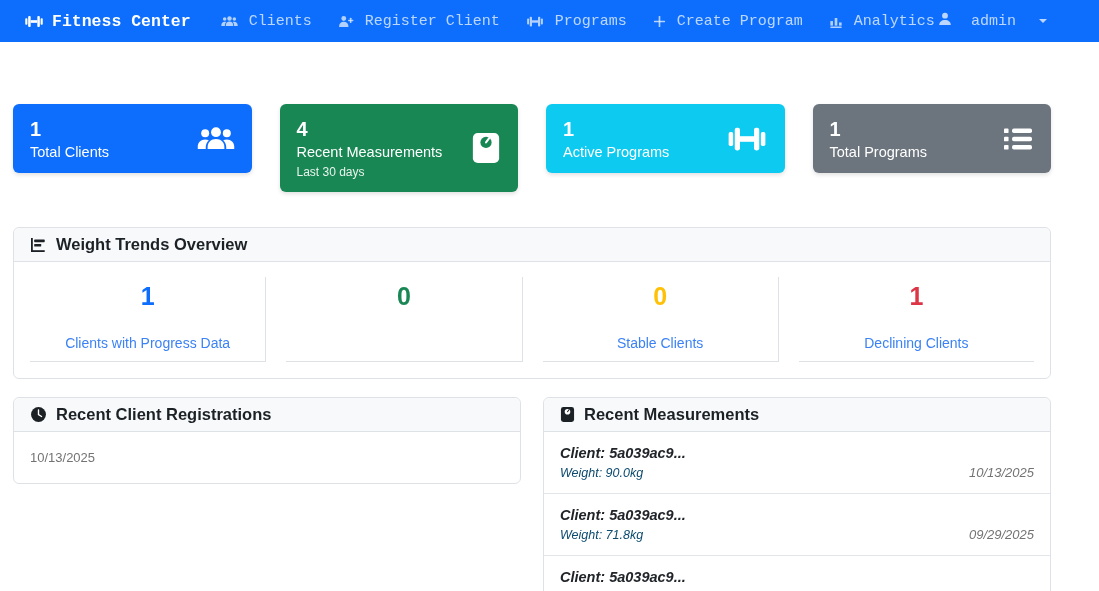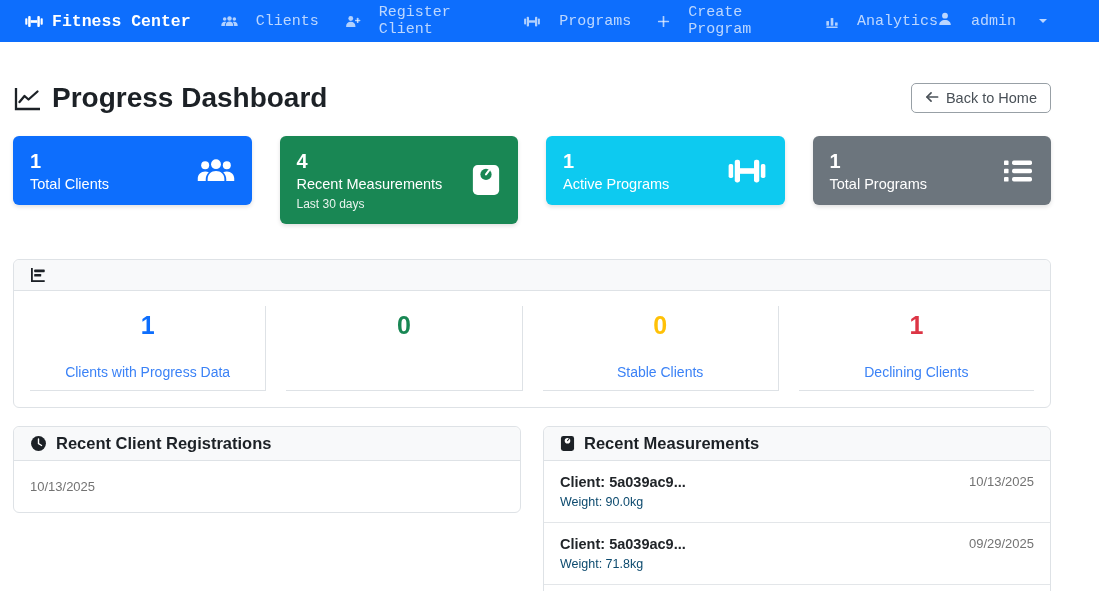--- a/index.html
+++ b/index.html
@@ -6,21 +6,21 @@
   html,body { width:1099px; height:591px; overflow:hidden; background:#fff;
     font-family:"Liberation Sans", sans-serif; color:#212529; }
 
   
   .navbar { height:42px; background:#0d6efd; display:flex; align-items:center;
     padding:0 52px 0 24px; color:#fff;font-family:Liberation Mono, monospace; }
   .brand { display:flex; align-items:center; gap:8px; font-size:16.5px; font-weight:700;
     color:#fff; cursor:pointer; }
   .brand svg { display:block; }
   .nav-links { display:flex; align-items:center; gap:26px; margin-left:30px; flex:1; }
-  .nav-link { display:flex; align-items:center; gap:18px; font-size:15px;
+  .nav-link { display:flex; align-items:center; gap:11px; font-size:15px;
     color:rgba(255,255,255,.72); cursor:pointer; }
   .nav-link svg { display:block; opacity:.95; }
   .nav-user { display:flex; align-items:center; gap:19px; font-size:15px;
     color:rgba(255,255,255,.72); cursor:pointer; }
   .caret { width:0; height:0; border-left:4px solid transparent; border-right:4px solid transparent;
     border-top:4px solid rgba(255,255,255,.72); margin-left:4px; }
 
   
   .main { margin:0 48px 0 13px; width:1038px; padding-top:40px; }
   .header-row { display:flex; align-items:center; justify-content:space-between; }
@@ -56,21 +56,21 @@
   .trend-label { font-size:14px; color:#3b82f6; margin-top:23px; }
 
   .bottom-row { display:flex; gap:22px; margin-top:18px; align-items:flex-start; }
   .bottom-row .card { flex:1; }
 
   .reg-item { padding:18px 16px; display:flex; align-items:center; justify-content:space-between; }
   .reg-name { font-size:15.5px; font-weight:700; }
   .reg-email { font-size:13px; color:#6c757d; margin-top:6px; }
   .item-date { font-size:13px; color:#737373; white-space:nowrap; }
 
-  .meas-item { padding:13px 16px; display:flex; align-items:flex-start; justify-content:space-between; }
+  .meas-item { padding:13px 16px; display:flex; align-items:flex-end; justify-content:space-between;font-style:italic; }
   .meas-item + .meas-item { border-top:1px solid #e3e6e9; }
   .meas-client { font-size:14.5px; font-weight:700; }
   .meas-weight { font-size:12.5px; color:#0c4a6e; margin-top:5px; }
 </style>
 </head>
 <body>
 
 <nav class="navbar">
   <div class="brand">
     <span>
@@ -151,40 +151,20 @@
         <path d="M1.2 13c0-3 2.5-5 5.8-5s5.8 2 5.8 5z"></path>
       </svg>
     </span>
     <span>admin</span>
     <span class="caret"></span>
   </div>
 </nav>
 
 <div class="main">
 
-  <div class="header-row">
-    <div class="page-title">
-      <span>
-        <svg width="28" height="26" viewBox="0 0 28 26" fill="none" stroke="#1c2126" stroke-width="2.3">
-          <path d="M3 2v21h24"></path>
-          <polyline points="6.5,16 11.5,10 15.5,13.5 24.5,5.5" stroke-linejoin="round" stroke-linecap="round"></polyline>
-        </svg>
-      </span>
-      <span>Progress Dashboard</span>
-    </div>
-    <button class="btn-back">
-      <span>
-        <svg width="14" height="12" viewBox="0 0 15 12" fill="none" stroke="#495057" stroke-width="1.8" stroke-linecap="round" stroke-linejoin="round">
-          <path d="M6.5 1.5 2 6l4.5 4.5"></path>
-            <path d="M2.4 6H13.5"></path>
-        </svg>
-      </span>
-      <span>Back to Home</span>
-    </button>
-  </div>
 
   <div class="stats-row">
 
     <div class="stat-card" style="background: rgb(13, 110, 253);">
       <div>
         <div class="stat-value">1</div>
         <div class="stat-label">Total Clients</div>
       </div>
       <div class="stat-icon">
         <svg width="38" height="28" viewBox="0 0 20 14" fill="#fff">
@@ -250,20 +230,21 @@
   <div class="card trends-card">
     <div class="card-header">
       <span>
         <svg width="17" height="16" viewBox="0 0 17 16" fill="#1c2126">
           <rect x="1" y="1" width="1.8" height="14"></rect>
           <rect x="4.2" y="2.6" width="10.5" height="2.6" rx=".6"></rect>
           <rect x="4.2" y="7" width="7" height="2.6" rx=".6"></rect>
           <rect x="1" y="13.2" width="13.7" height="1.8"></rect>
         </svg>
       </span>
+      <span>Weight Trends Overview</span>
     </div>
     <div class="trends-body">
       <div class="trend-stat divider">
         <div class="trend-value" style="color: rgb(13, 110, 253);">1</div>
         <div class="trend-label">Clients with Progress Data</div>
       </div>
       <div class="trend-stat divider">
         <div class="trend-value" style="color: rgb(25, 135, 84);">0</div>
       </div>
       <div class="trend-stat divider">

